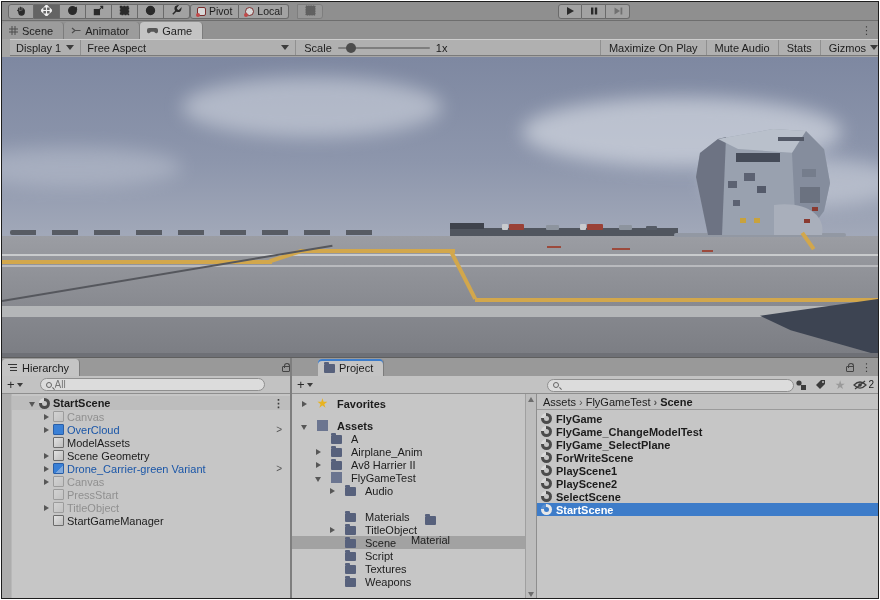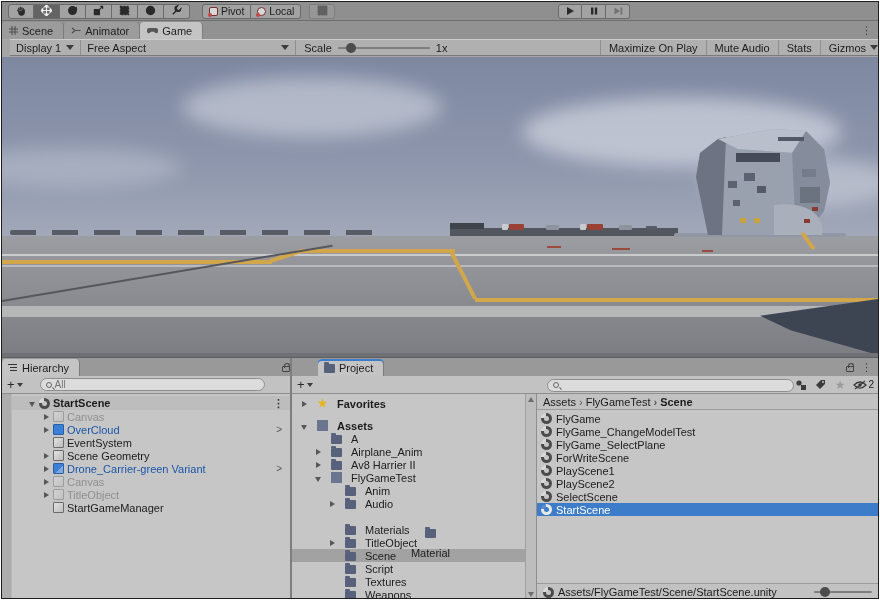--- a/index.html
+++ b/index.html
@@ -121,21 +121,21 @@
   .trow.selected { background:#a2a2a2; }
   #p-tree-scroll { width:11px; background:#bdbdbd; border-left:1px solid #a0a0a0; position:relative; }
   .scroll-arrow { position:absolute; left:2px; width:0; height:0; border-left:3.5px solid transparent; border-right:3.5px solid transparent; }
   .scroll-arrow.up { top:3px; border-bottom:5px solid #6e6e6e; }
   .scroll-arrow.down { bottom:3px; border-top:5px solid #6e6e6e; }
   #p-right { flex:1; display:flex; flex-direction:column; background:#c6c6c6; border-left:1px solid #8e8e8e; }
   #breadcrumb { height:16px; background:#c2c2c2; border-bottom:1px solid #9b9b9b; display:flex; align-items:center; padding-left:6px; gap:3px; }
   .crumb { color:#1c1c1c; }
   .crumb.bold { font-weight:bold; }
   .crumb + .crumb::before { content:"›"; margin-right:3px; color:#555; }
-  #file-list { flex:1; padding-top:2px; }
+  #file-list { flex:1; padding-top:2px;font-weight:bold; }
   .frow { height:13px; display:flex; align-items:center; gap:4px; padding-left:4px; color:#1c1c1c; }
   .frow.selected { background:#3d7cc9; color:#fff; }
   .frow.selected .i-unity-scene { background:conic-gradient(#e8e8e8 0 78%, #5a8fd0 78% 100%); }
   .frow.selected .i-unity-scene::after { background:#3d7cc9; }
   #status-bar { height:17px; background:#c2c2c2; border-top:1px solid #9b9b9b; display:flex; align-items:center; padding:0 6px; gap:4px; }
   #status-bar .slider-track { width:58px; margin-left:auto; }
   #status-bar .slider-knob { left:6px; }
   #scale-area .slider-knob { left:8px; }
 </style>
 </head>
@@ -179,21 +179,21 @@
               <rect x="3.8" y="3.8" width="4.4" height="4.4"></rect>
             </svg></span>
         </div>
       <div class="toolbtn">
           <span><svg width="11" height="11" viewBox="0 0 12 12" stroke-width="1.6">
               <path d="M2 10 L7 5" stroke="inherit"></path>
               <path d="M7 1 a3 3 0 1 0 3.5 3.5 L8.5 6.5 6 5.5 5.5 3 Z"></path>
             </svg></span>
         </div>
     </div>
-    <div class="toolgroup" style="margin-left:12px">
+    <div class="toolgroup" style="margin-left:0">
       <div class="toolbtn txtbtn">
         <span class="minigl"></span>
         <span>Pivot</span>
       </div>
       <div class="toolbtn txtbtn">
         <span class="minigl" style="border-radius:50%"></span>
         <span>Local</span>
       </div>
     </div>
     <div class="toolgroup snapbtn">
@@ -387,39 +387,45 @@
               </div>
               <div class="hrow prefab">
                 <span class="arrow closed"></span>
                 <span class="row-icon i-prefab-cube"></span>
                 <span>OverCloud</span>
                 <span class="chev">&gt;</span>
               </div>
               <div class="hrow">
                 <span class="arrow none"></span>
                 <span class="row-icon i-gameobject"></span>
-                <span>EventSystem</span>
+                <span>ModelAssets</span>
                 <span class="chev"></span>
               </div>
               <div class="hrow">
                 <span class="arrow closed"></span>
                 <span class="row-icon i-gameobject"></span>
                 <span>Scene Geometry</span>
                 <span class="chev"></span>
               </div>
               <div class="hrow prefab">
                 <span class="arrow closed"></span>
                 <span class="row-icon i-prefab-variant"></span>
                 <span>Drone_Carrier-green Variant</span>
                 <span class="chev">&gt;</span>
               </div>
               <div class="hrow disabled">
                 <span class="arrow closed"></span>
                 <span class="row-icon i-gameobject"></span>
                 <span>Canvas</span>
+                <span class="chev"></span>
+              </div>
+              <div class="hrow disabled">
+                <span class="arrow none"></span>
+                <span class="row-icon i-gameobject"></span>
+                <span>PressStart</span>
                 <span class="chev"></span>
               </div>
               <div class="hrow disabled">
                 <span class="arrow closed"></span>
                 <span class="row-icon i-gameobject"></span>
                 <span>TitleObject</span>
                 <span class="chev"></span>
               </div>
               <div class="hrow">
                 <span class="arrow none"></span>
@@ -505,25 +511,20 @@
               <span class="arrow closed"></span>
               <span class="row-icon i-folder"></span>
               <span>Av8 Harrier II</span>
             </div>
             <div class="trow" style="padding-left: 22px;">
               <span class="arrow open"></span>
               <span class="row-icon i-folder-open"></span>
               <span>FlyGameTest</span>
             </div>
             <div class="trow" style="padding-left: 36px;">
-              <span class="arrow none"></span>
-              <span class="row-icon i-folder"></span>
-              <span>Anim</span>
-            </div>
-            <div class="trow" style="padding-left: 36px;">
               <span class="arrow closed"></span>
               <span class="row-icon i-folder"></span>
               <span>Audio</span>
             </div>
             <div class="trow" style="padding-left: 44px; flex-direction: column;">
               <span class="arrow none"></span>
               <span class="row-icon i-folder"></span>
               <span>Material</span>
             </div>
             <div class="trow" style="padding-left: 36px;">
@@ -596,24 +597,17 @@
               </div>
               <div class="frow">
                 <span class="row-icon i-unity-scene"></span>
                 <span>SelectScene</span>
               </div>
               <div class="frow selected">
                 <span class="row-icon i-unity-scene"></span>
                 <span>StartScene</span>
               </div>
             </div>
-          <div id="status-bar">
-            <span class="row-icon i-unity-scene" style="width:11px; height:11px;"></span>
-            <span>Assets/FlyGameTest/Scene/StartScene.unity</span>
-            <span class="slider-track">
-                <span class="slider-knob"></span>
-              </span>
-          </div>
         </div>
       </div>
     </div>
   </div>
 </div>
 
 </body></html>

